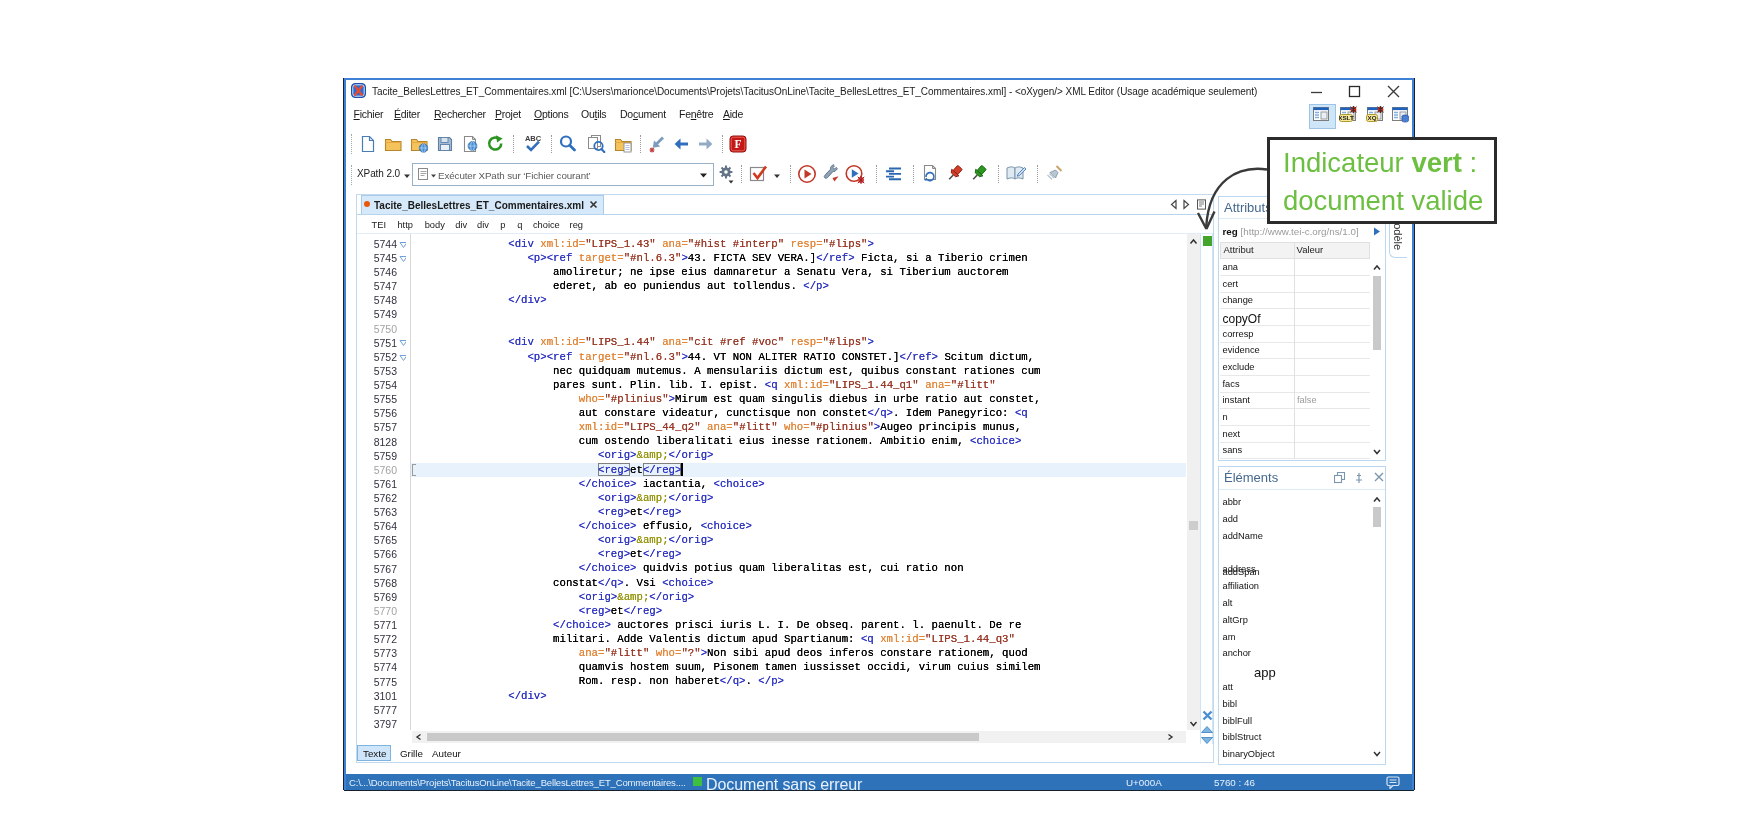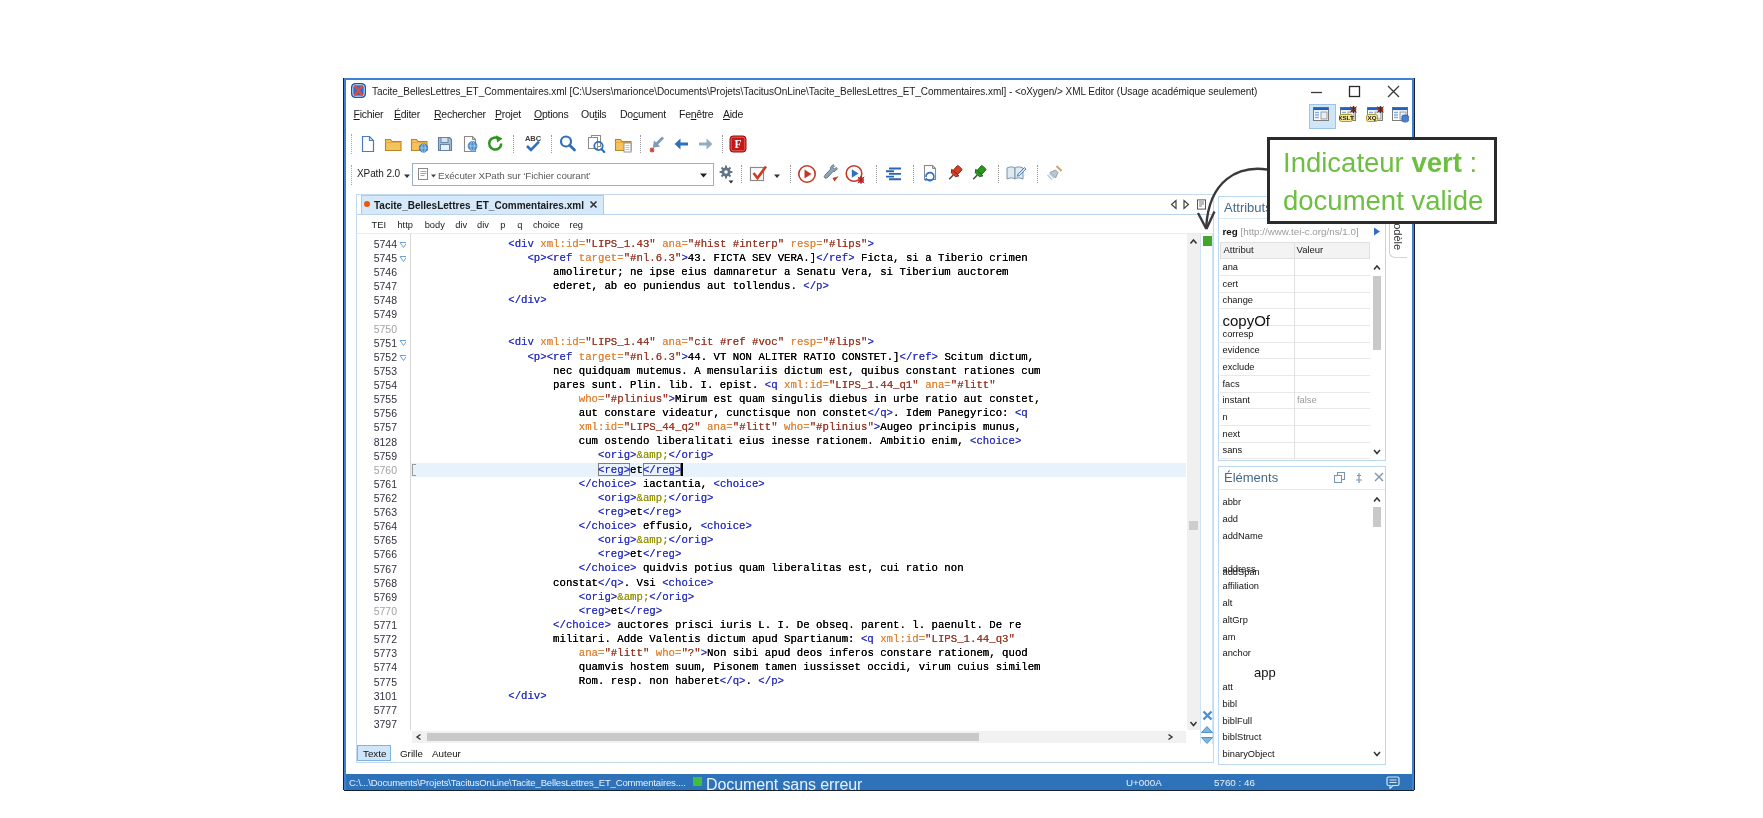--- a/index.html
+++ b/index.html
@@ -390,21 +390,21 @@
 <div class="abs" style="left:1220px;top:242px;width:150px;height:17px;background:#f3f3f3;border:1px solid #e0e0e0"></div>
 <div class="abs" style="left:1223.5px;top:244px;font-size:9.5px;color:#222">Attribut</div>
 <div class="abs" style="left:1296.5px;top:244px;font-size:9.5px;color:#222">Valeur</div>
 <div class="abs" style="left:1220px;top:259.5px;width:150px;height:16.65px;border-bottom:1px solid #e8e8e8"></div>
 <div class="abs" style="left:1222.5px;top:262.1px;font-size:9.3px;color:#111">ana</div>
 <div class="abs" style="left:1220px;top:276.1px;width:150px;height:16.65px;border-bottom:1px solid #e8e8e8"></div>
 <div class="abs" style="left:1222.5px;top:278.8px;font-size:9.3px;color:#111">cert</div>
 <div class="abs" style="left:1220px;top:292.8px;width:150px;height:16.65px;border-bottom:1px solid #e8e8e8"></div>
 <div class="abs" style="left:1222.5px;top:295.4px;font-size:9.3px;color:#111">change</div>
 <div class="abs" style="left:1220px;top:309.4px;width:150px;height:16.65px;border-bottom:1px solid #e8e8e8"></div>
-<div class="abs" style="left:1222.5px;top:312.1px;font-size:15px;color:#111">copyOf</div>
+<div class="abs" style="left:1222.5px;top:312.1px;font-size:12px;color:#111">copyOf</div>
 <div class="abs" style="left:1220px;top:326.1px;width:150px;height:16.65px;border-bottom:1px solid #e8e8e8"></div>
 <div class="abs" style="left:1222.5px;top:328.7px;font-size:9.3px;color:#111">corresp</div>
 <div class="abs" style="left:1220px;top:342.8px;width:150px;height:16.65px;border-bottom:1px solid #e8e8e8"></div>
 <div class="abs" style="left:1222.5px;top:345.4px;font-size:9.3px;color:#111">evidence</div>
 <div class="abs" style="left:1220px;top:359.4px;width:150px;height:16.65px;border-bottom:1px solid #e8e8e8"></div>
 <div class="abs" style="left:1222.5px;top:362.0px;font-size:9.3px;color:#111">exclude</div>
 <div class="abs" style="left:1220px;top:376.0px;width:150px;height:16.65px;border-bottom:1px solid #e8e8e8"></div>
 <div class="abs" style="left:1222.5px;top:378.6px;font-size:9.3px;color:#111">facs</div>
 <div class="abs" style="left:1220px;top:392.7px;width:150px;height:16.65px;border-bottom:1px solid #e8e8e8"></div>
 <div class="abs" style="left:1222.5px;top:395.3px;font-size:9.3px;color:#111">instant</div>

